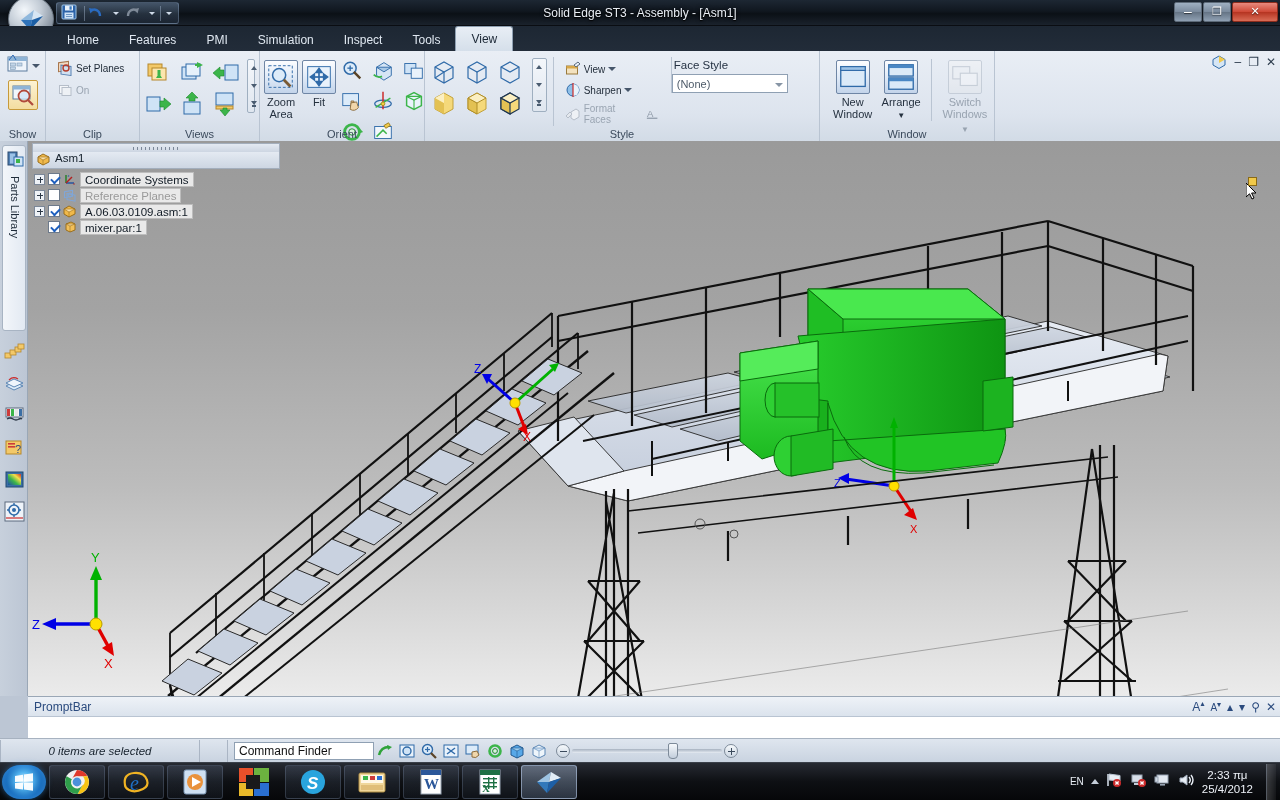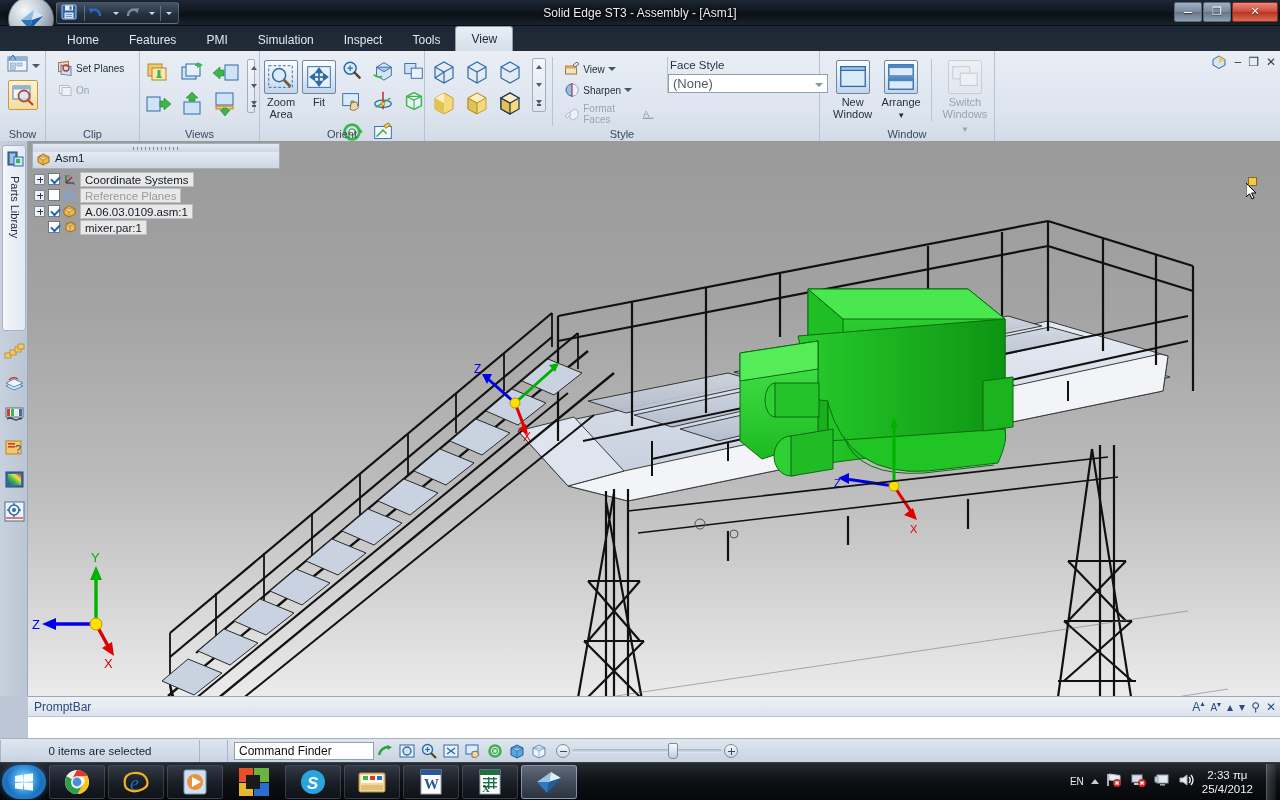--- a/index.html
+++ b/index.html
@@ -132,22 +132,22 @@
     content: ""; position: absolute; left: 3px; top: 6px;
     border-left: 3.5px solid transparent; border-right: 3.5px solid transparent;
   }
   .scroller .up::after { border-bottom: 4px solid #4a5c70; }
   .scroller .dn::after { border-top: 4px solid #4a5c70; }
   .scroller .more::after { border-top: 4px solid #4a5c70; box-shadow: 0 3px 0 -1px #4a5c70; }
 
   .facestyle { width: 148px; }
   .facestyle .cap { font-size: 11.5px; color: #253243; margin: 2px 0 3px 2px; }
   .combo {
-    width: 160px; height: 19px; border: 1px solid #8fa0b3; background: #fff;
-    font-size: 13px; color: #4d5a68; line-height: 18px; padding-left: 4px;
+    width: 116px; height: 19px; border: 1px solid #8fa0b3; background: #fff;
+    font-size: 11px; color: #4d5a68; line-height: 18px; padding-left: 4px;
     position: relative; cursor: pointer;
   }
   .combo .arw {
     position: absolute; right: 4px; top: 8px;
     border-left: 4px solid transparent; border-right: 4px solid transparent; border-top: 4px solid #8795a5;
   }
   .chev-dn { width:0;height:0;border-left:4px solid transparent;border-right:4px solid transparent;border-top:4px solid #46566a; }
 
   .ribbon-right {
     position: absolute; right: 4px; top: 28px; display: flex; align-items: center; gap: 7px;
@@ -248,20 +248,21 @@
   .statusbar {
     position: absolute; left: 0; top: 738px; width: 1280px; height: 24px;
     background: linear-gradient(to bottom, #dfe6ef 0%, #c9d3e0 100%);
     border-top: 1px solid #a7b2c0;
     display: flex; align-items: center;
   }
   .sb-cell { height: 22px; display: flex; align-items: center; }
   .sb-sel {
     width: 200px; justify-content: center; font-size: 11.5px; color: #16212c;
     border-left: 1px solid #aab5c4; border-right: 1px solid #aab5c4;
+    font-style: italic;
   }
   .sb-gap { width: 28px; border-right: 1px solid #aab5c4; height: 22px; }
   .cmdfinder {
     width: 140px; height: 18px; background: #fff; border: 1px solid #8fa0b3;
     font-size: 12px; color: #111; line-height: 17px; padding-left: 4px; margin-left: 6px;
   }
   .sb-ic { width: 20px; height: 18px; position: relative; cursor: pointer; margin-left: 2px; }
   .zoomslider { display: flex; align-items: center; gap: 2px; margin-left: 6px; }
   .zs-track { width: 150px; height: 4px; background: linear-gradient(to bottom,#a7b2c0,#e6ecf3); border-radius: 2px; position: relative; }
   .zs-thumb {

